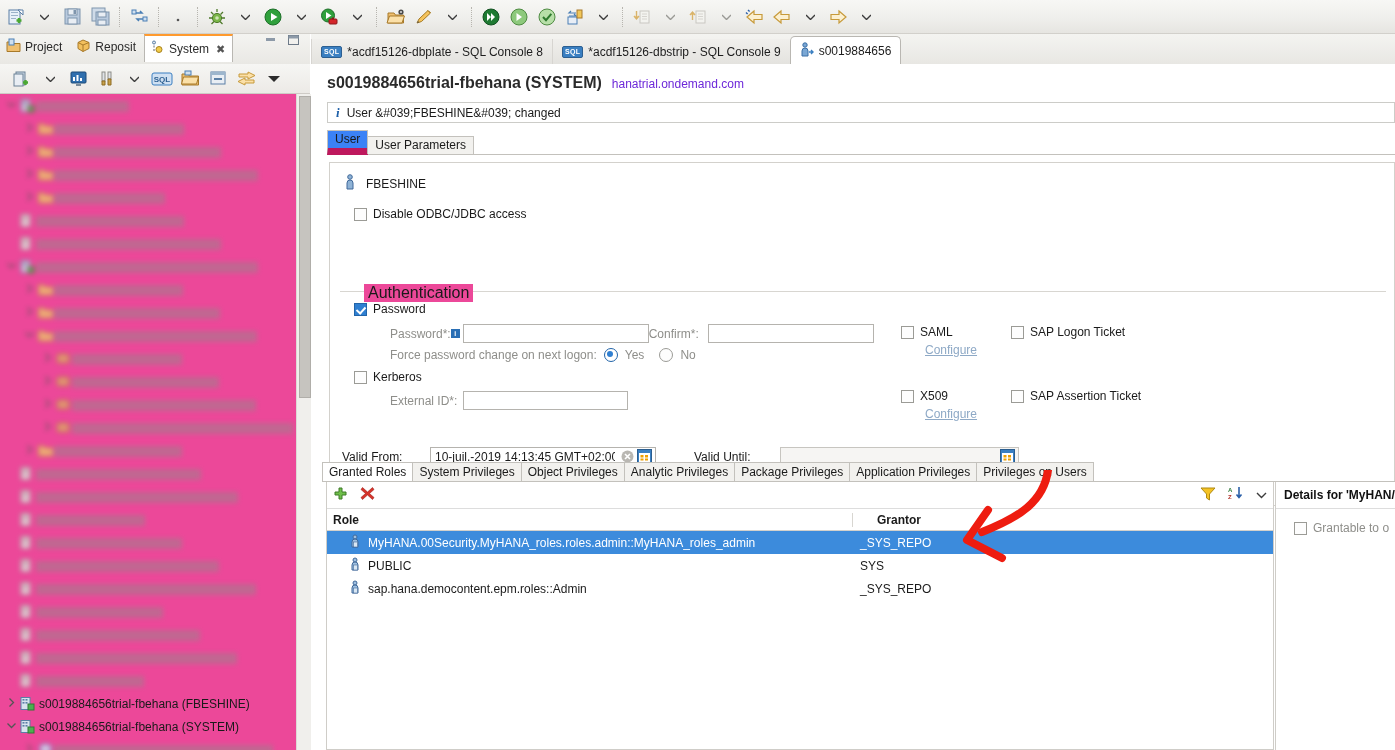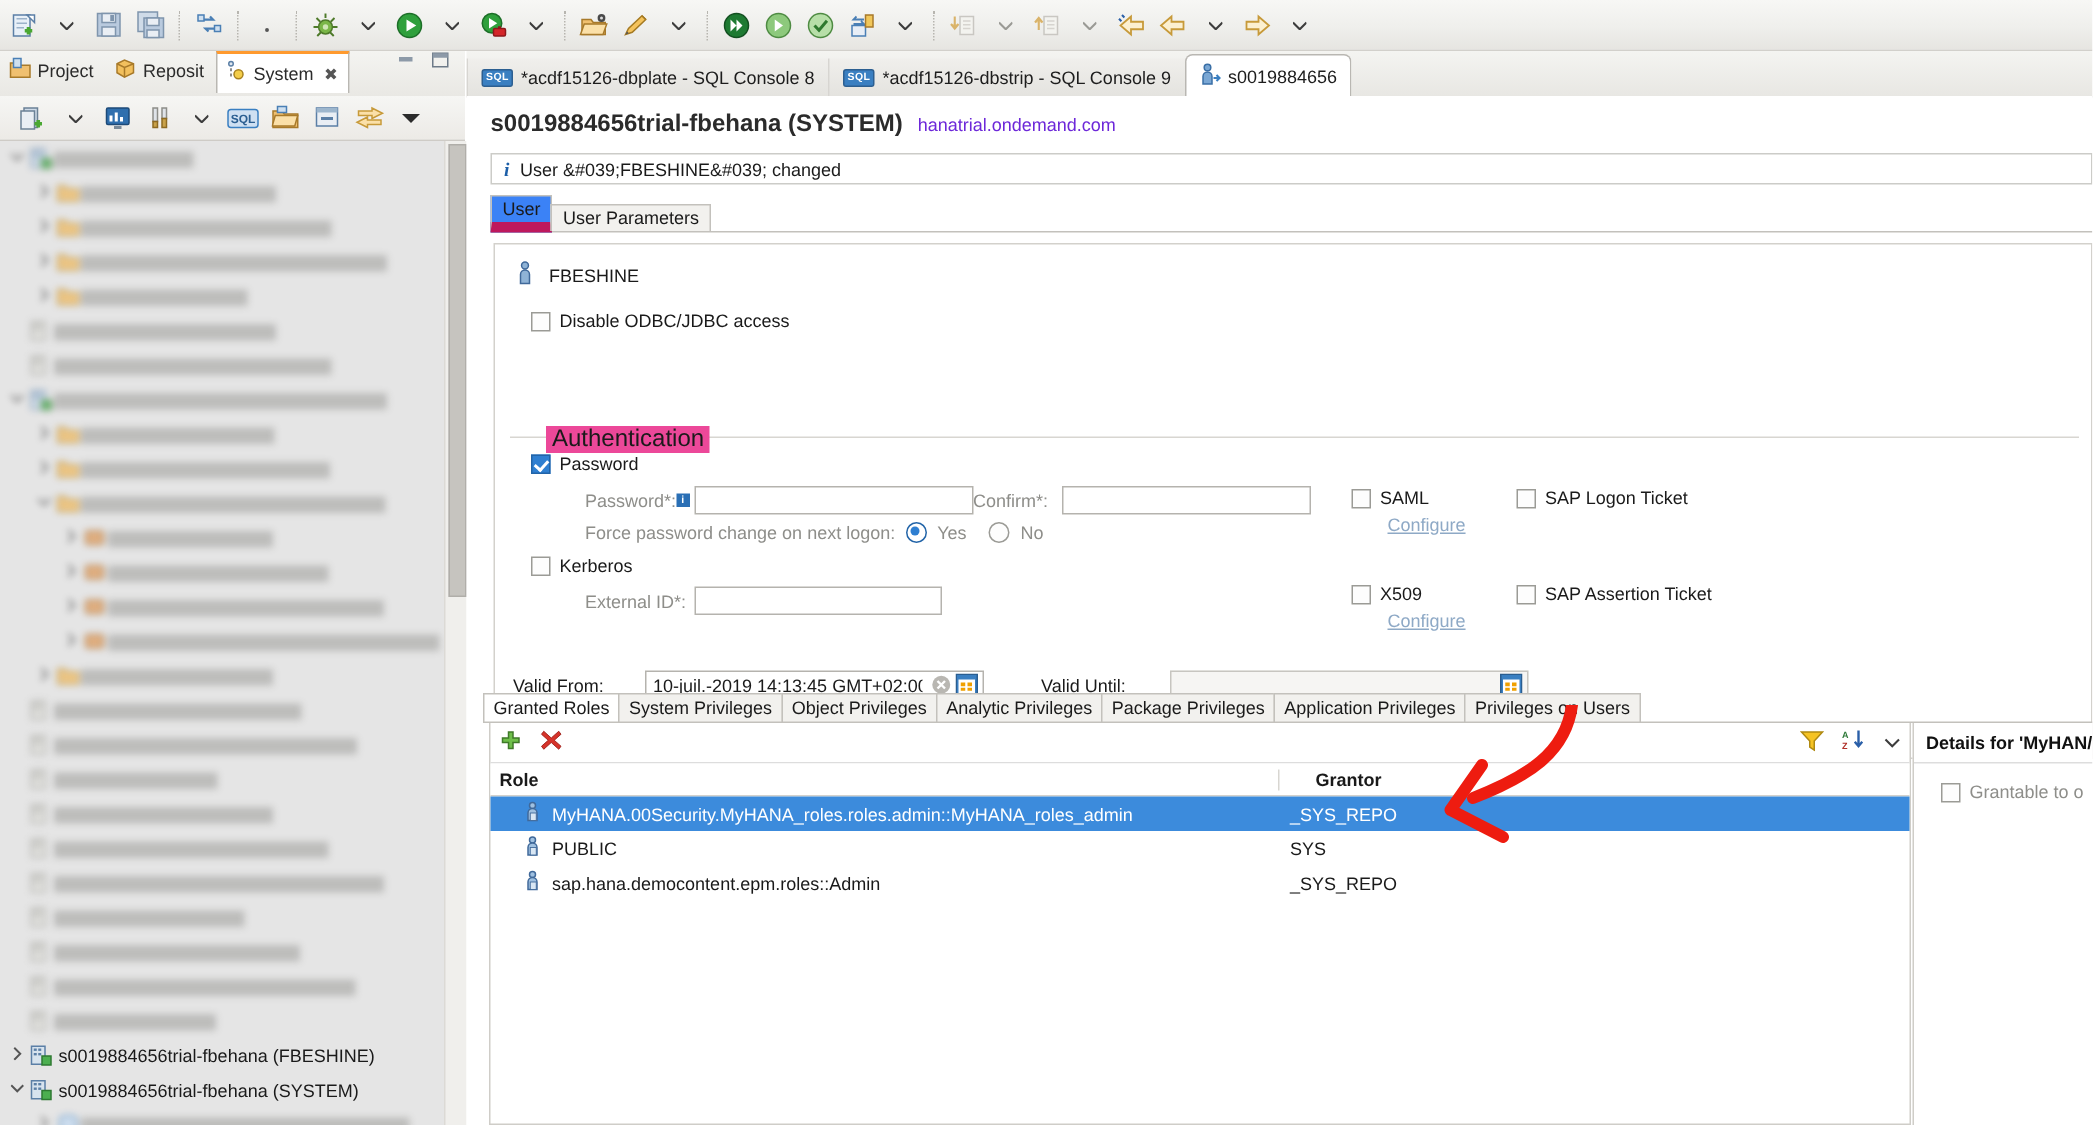--- a/index.html
+++ b/index.html
@@ -55,21 +55,21 @@
   .left-lt {
     position: absolute; top: 64px; left: 0; width: 310px; height: 30px;
     background: linear-gradient(to bottom,#f6f6f4,#eceae6);
     border-bottom: 1px solid #cecbc6;
     display: flex; align-items: center; padding-left: 8px; box-sizing: border-box;
   }
 
   
   .tree {
     position: absolute; top: 94px; left: 0; width: 296px; height: 656px;
-    background: #e5e5e5; overflow: hidden; border-right: 1px solid #15803d;
+    background: #ec4899; overflow: hidden; border-right: 1px solid #15803d;
   }
   .tnode { display: flex; align-items: center; height: 23px; padding-left: 4px;
            white-space: nowrap; font-size: 12px; color: #1a1a1a; }
   .tnode .arrow { width: 15px; text-align: center; color: #555; font-size: 9px; flex:none; }
   .tnode .ico { width: 17px; flex: none; display:flex; align-items:center; justify-content:center;}
   .tnode .lbl { padding-left: 3px; }
   .blurred { filter: blur(2.6px); opacity: .82; }
   .tscroll { position: absolute; top: 94px; left: 296px; width: 14px; height: 656px;
              background: #f0efec; border-left: 1px solid #dcdad5; }
   .tscroll .thumb { position: absolute; top: 2px; left: 2px; width: 10px; height: 300px;

